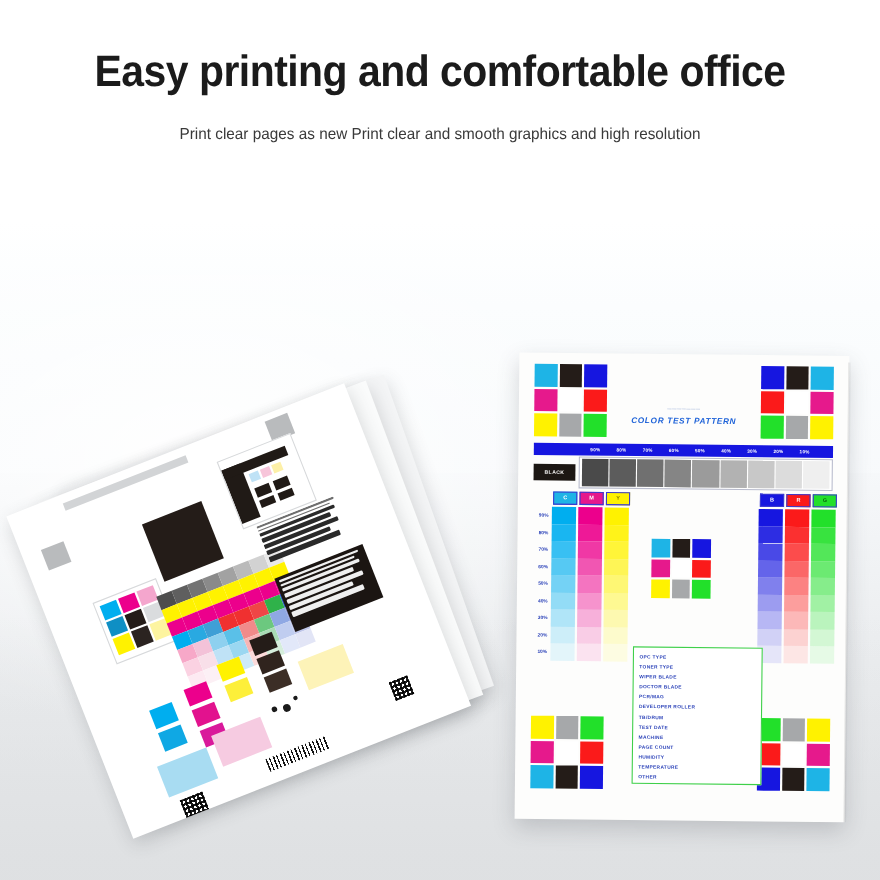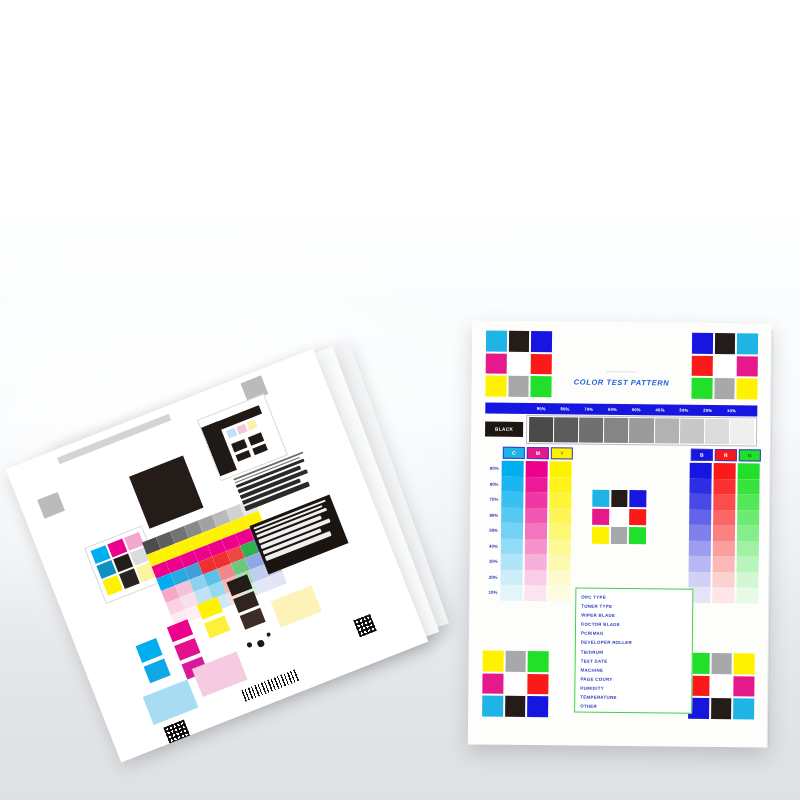--- a/index.html
+++ b/index.html
@@ -156,20 +156,24 @@
 <body>
 
 <div class="stage">
 
   <div class="bg-top"></div>
   <div class="bg-mid"></div>
   <div class="bg-bot"></div>
   <div class="bg-sheen"></div>
   <div class="bg-vign"></div>
 
+  <div class="header">
+    <h1 class="headline">Easy printing and comfortable office</h1>
+    <p class="subline">Print clear pages as new Print clear and smooth graphics and high resolution</p>
+  </div>
 
   <div class="left-stack">
 
     <div class="lsheet lsheet-back2"></div>
     <div class="lsheet lsheet-back1"></div>
 
     <div class="lsheet lsheet-main">
       <div class="lpage-inner">
 
         <div class="gray-sq" style="left:18px;top:40px;width:22px;height:20px;"></div>

